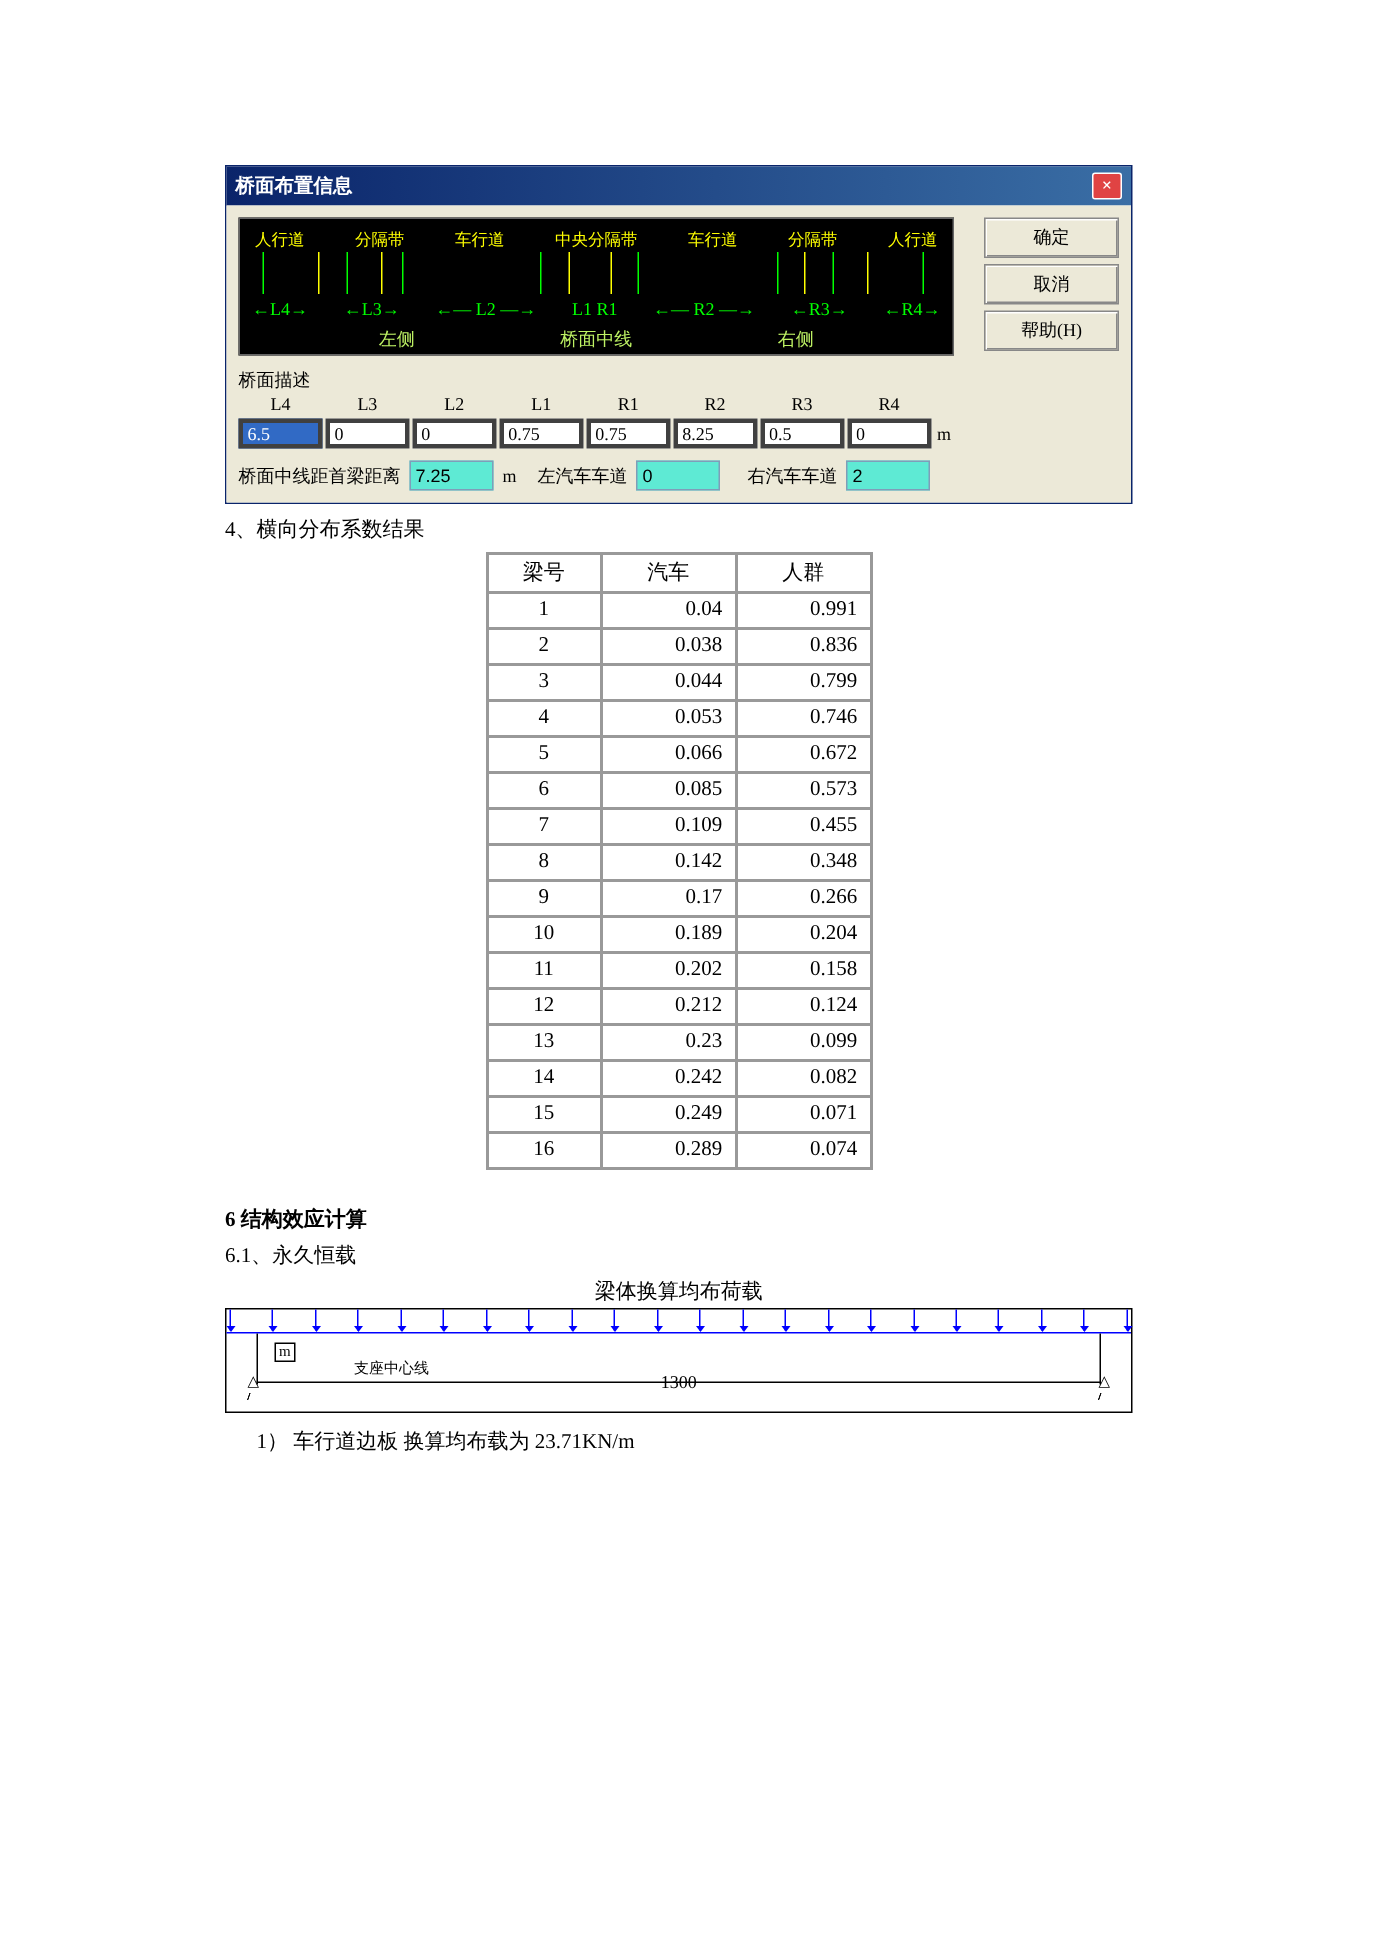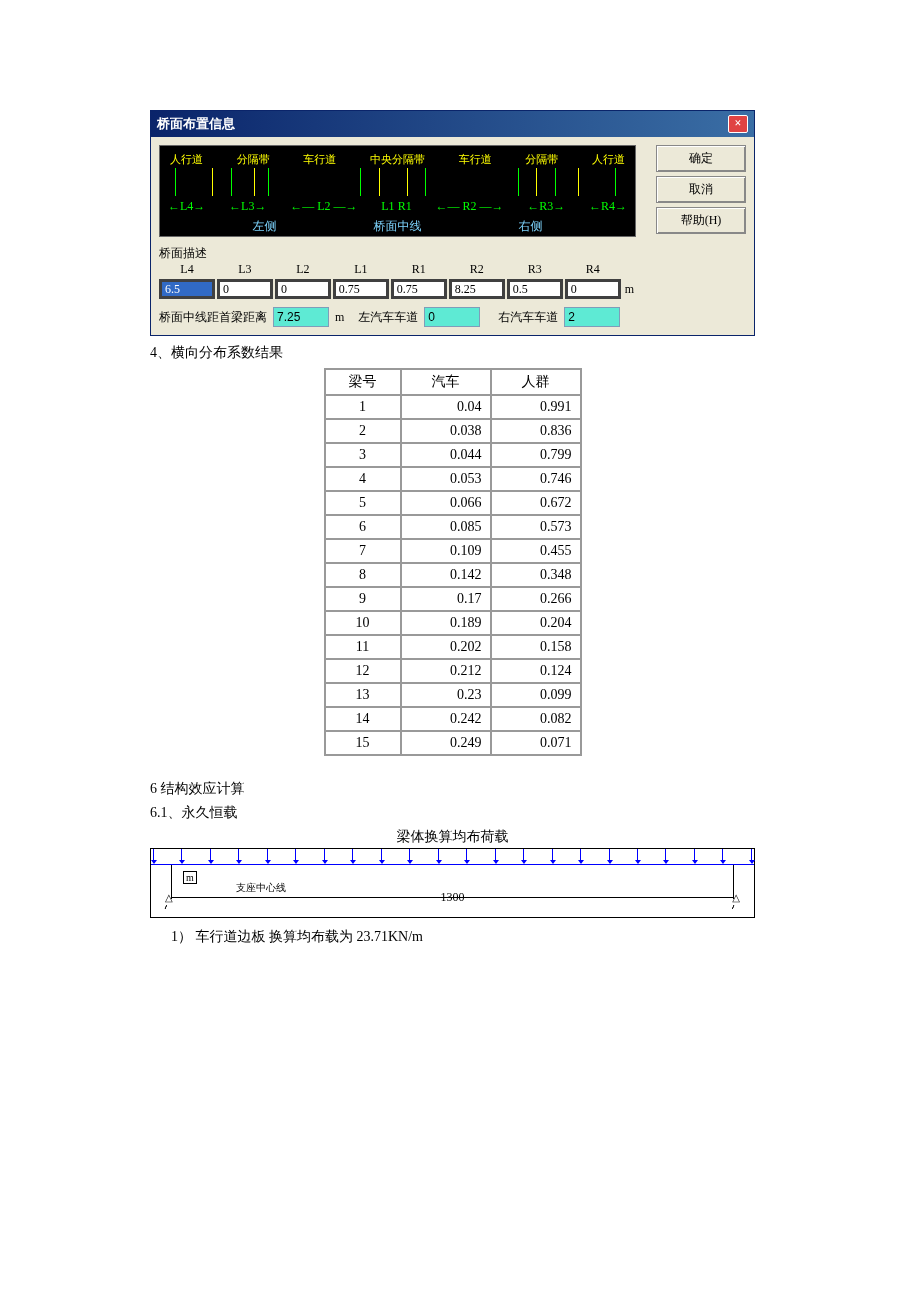--- a/index.html
+++ b/index.html
@@ -14,21 +14,21 @@
     .dialog-left { flex: 1; }
     .dialog-right { width: 90px; display: flex; flex-direction: column; gap: 4px; }
     .btn { background: #ece9d8; border: 1px solid #888; padding: 4px 2px; text-align: center; font-size: 12px; font-family: "SimSun"; box-shadow: inset 1px 1px 0 #fff, inset -1px -1px 0 #888; }
     
     .diagram { background: #000; border: 1px solid #666; padding: 6px 4px; position: relative; height: 92px; }
     .diag-row { display: flex; justify-content: space-between; padding: 0 6px; font-size: 11px; }
     .diag-row .y { color: #ff0; }
     .diag-row2 { display: flex; justify-content: space-between; padding: 0 4px; margin-top: 32px; font-size: 12px; }
     .diag-row2 .g { color: #0f0; }
     .diag-row3 { display: flex; justify-content: space-around; padding: 0 40px; margin-top: 4px; font-size: 12px; }
-    .diag-row3 .y { color: #7dd3fc; }
+    .diag-row3 .y { color: #bef264; }
     .diag-bars { position: absolute; top: 22px; left: 6px; right: 6px; height: 28px; }
     .bar { position: absolute; top: 0; bottom: 0; width: 1px; background: #0f0; }
     .bar.y { background: #ff0; }
     
     .desc-group { margin-top: 8px; }
     .desc-label { font-size: 12px; margin-bottom: 0; }
     .field-row { display: flex; align-items: flex-end; gap: 2px; }
     .field-col { flex: 1; text-align: center; }
     .field-col .lbl { font-size: 12px; margin-bottom: 2px; }
     .inp { width: 100%; background: #fff; border: 3px solid #404040; padding: 2px 3px; font-size: 12px; font-family: Liberation Serif, serif; height: 20px; }
@@ -41,21 +41,21 @@
     .caption { text-align: center; margin: 6px 0 4px; font-size: 14px; }
     .section-line { font-size: 14px; margin: 2px 0 6px; }
     
     .coef-table { margin: 0 auto 24px; border-collapse: collapse; }
     .coef-table th, .coef-table td { border: 2px solid #999; padding: 3px 0; font-size: 14px; font-weight: normal; text-align: center; }
     .coef-table th.c1, .coef-table td.c1 { width: 76px; }
     .coef-table th.c2, .coef-table td.c2 { width: 90px; text-align: right; padding-right: 8px; margin-left: 42px; }
     .coef-table th.c3, .coef-table td.c3 { width: 90px; text-align: right; padding-right: 8px; }
     .coef-table th { text-align: center !important; padding-right: 0 !important; }
     
-    .hdr6 { font-weight: normal; font-size: 14px; margin: 10px 0 6px; }
+    .hdr6 { font-weight: bold; font-size: 14px; margin: 10px 0 6px; }
     .para { font-size: 14px; line-height: 1.7; text-indent: 2em; }
     .sub { font-size: 14px; margin: 4px 0; }
     
     .beam-title { text-align: center; font-size: 14px; margin: 6px 0 2px; }
     .beam-diag { border: 1px solid #000; height: 70px; position: relative; margin-bottom: 10px; }
     .beam-top { position: absolute; top: 0; left: 0; right: 0; height: 16px; border-bottom: 1px solid #00f; }
     .beam-arrows { position: absolute; top: 0; left: 0; right: 0; height: 15px; display: flex; justify-content: space-between; padding: 0 2px; }
     .beam-arrows span { color: #00f; font-size: 12px; line-height: 8px; width: 1px; border-left: 1px solid #00f; height: 14px; position: relative; }
     .beam-arrows span::after { content: ""; position: absolute; bottom: -1px; left: -3px; width: 0; height: 0; border-left: 3px solid transparent; border-right: 3px solid transparent; border-top: 4px solid #00f; }
     .beam-left { position: absolute; top: 16px; left: 20px; width: 1px; height: 34px; background: #000; }
@@ -235,20 +235,25 @@
         <tr>
           <td class="c1">14</td>
           <td class="c2">0.242</td>
           <td class="c3">0.082</td>
         </tr>
         <tr>
           <td class="c1">15</td>
           <td class="c2">0.249</td>
           <td class="c3">0.071</td>
         </tr>
+        <tr>
+          <td class="c1">16</td>
+          <td class="c2">0.289</td>
+          <td class="c3">0.074</td>
+        </tr>
       </tbody>
   </table>
 
   <div class="hdr6">6 结构效应计算</div>
   <div class="sub">6.1、永久恒载</div>
 
   <div class="beam-title">梁体换算均布荷载</div>
   <div class="beam-diag">
     <div class="beam-top"></div>
     <div class="beam-arrows" id="beam-arrows">

